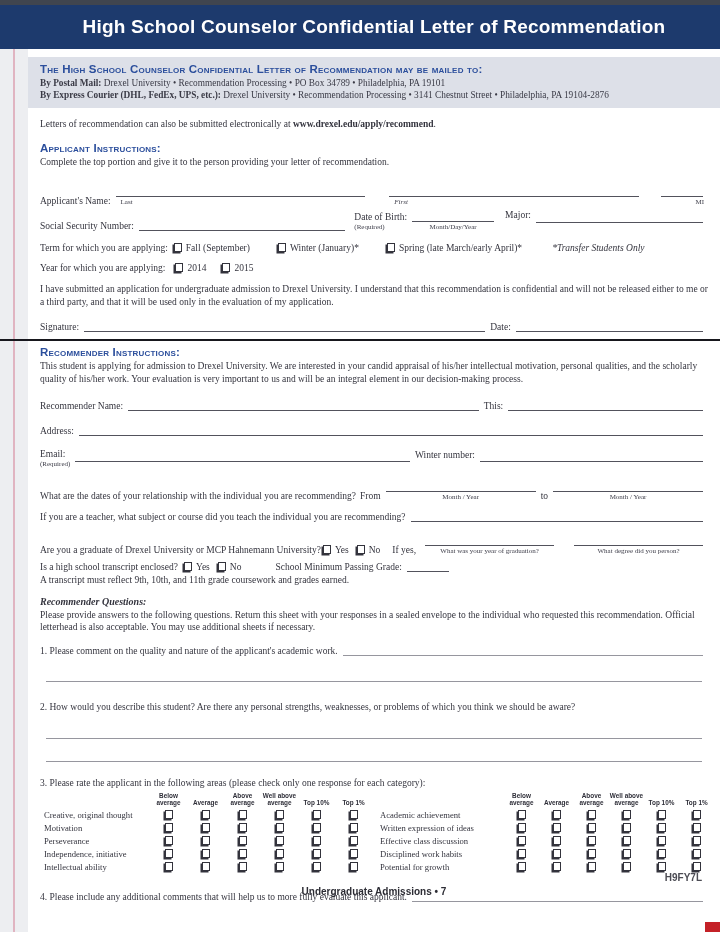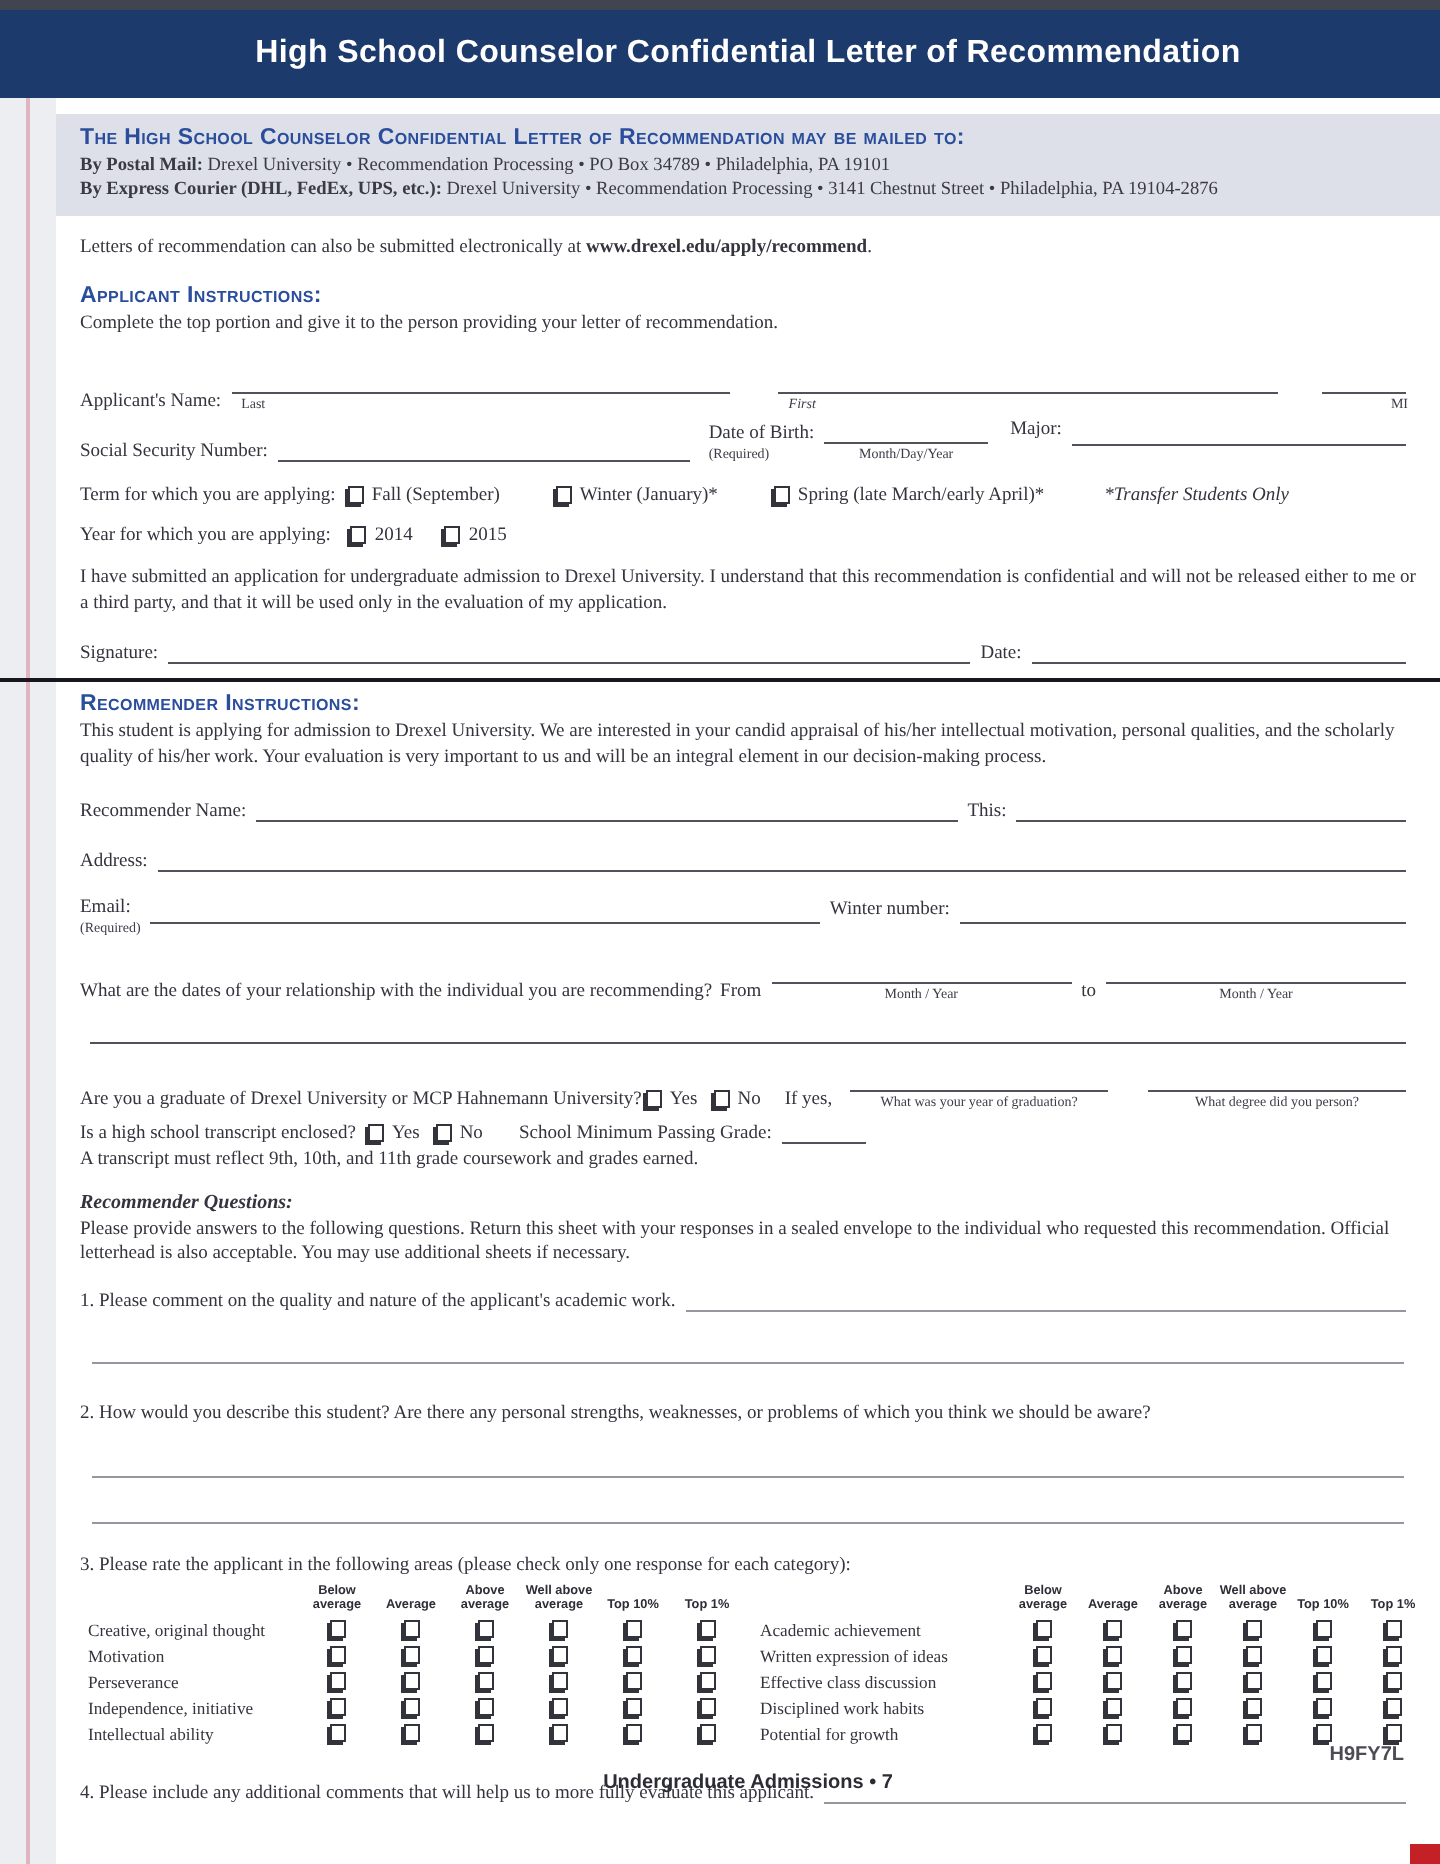--- a/index.html
+++ b/index.html
@@ -7,21 +7,21 @@
     --ans:#96969e; --band:#dde0e8; --strip:#edeef1; --pink:#e0b4c1; --red:#c42127;
   }
   html,body{margin:0;padding:0;}
   body{
     width:720px;height:932px;position:relative;background:#fff;overflow:hidden;
     font-family:"Liberation Serif",serif;color:var(--ink);font-size:9.5px;
   }
   .top-edge{position:absolute;top:0;left:0;right:0;height:5px;background:#40454f;}
   .navy-band{position:absolute;top:5px;left:0;right:0;height:44px;background:var(--navy);
     display:flex;align-items:center;justify-content:center;padding-left:28px;box-sizing:border-box;}
-  .navy-band .title{color:#fff;font-family:"Liberation Sans",sans-serif;font-weight:bold;font-size:16px;letter-spacing:.2px;}
+  .navy-band .title{color:#fff;font-family:"Liberation Sans",sans-serif;font-weight:bold;font-size:19px;letter-spacing:.2px;}
   .left-strip{position:absolute;top:49px;left:0;bottom:0;width:28px;background:var(--strip);}
   .pink-line{position:absolute;top:49px;left:13px;bottom:0;width:2px;background:var(--pink);}
   .red-mark{position:absolute;right:0;bottom:0;width:15px;height:10px;background:var(--red);}
   .page{position:absolute;left:28px;top:49px;right:0;bottom:0;}
   .gray-band{margin-top:8px;background:var(--band);padding:6px 10px 8px 12px;}
   .sc-heading{font-family:"Liberation Sans",sans-serif;font-variant:small-caps;font-weight:bold;
     color:var(--blue);font-size:11.5px;letter-spacing:.2px;}
   .mail-line{font-size:9.3px;margin-top:2.5px;color:#3a3a46;}
   .content{padding:0 12px;}
   .note{margin-top:10px;}
@@ -179,20 +179,21 @@
         <span class="sub" style="text-align:center;">Month / Year</span>
       </div>
       <span class="lbl">to</span>
       <div class="stack" style="flex:1;">
         <div class="wline"></div>
         <span class="sub" style="text-align:center;">Month / Year</span>
       </div>
     </div>
 
     <div class="row" style="margin-top:9px;">
+      <span class="lbl">If you are a teacher, what subject or course did you teach the individual you are recommending?</span>
       <div class="wline fx"></div>
     </div>
 
     <div class="row" style="margin-top:12px;">
       <span class="lbl">Are you a graduate of Drexel University or MCP Hahnemann University?</span>
       <span class="cb" style="margin-left:2px;"></span>
       <span>Yes</span>
       <span class="cb" style="margin-left:8px;"></span>
       <span>No</span>
       <span class="lbl" style="margin-left:12px;">If yes,</span>
@@ -205,21 +206,21 @@
         <span class="sub" style="text-align:center;">What degree did you person?</span>
       </div>
     </div>
 
     <div class="row" style="margin-top:7px;align-items:center;">
       <span class="lbl">Is a high school transcript enclosed?</span>
       <span class="cb"></span>
       <span>Yes</span>
       <span class="cb" style="margin-left:8px;"></span>
       <span>No</span>
-      <span class="lbl" style="margin-left:18px;">School Minimum Passing Grade:</span>
+      <span class="lbl" style="margin-left:34px;">School Minimum Passing Grade:</span>
       <div class="wline" style="width:42px;height:9px;"></div>
     </div>
     <p style="margin-top:2px;">A transcript must reflect 9th, 10th, and 11th grade coursework and grades earned.</p>
 
     <div class="rq-head">Recommender Questions:</div>
     <p style="margin-top:2px;">Please provide answers to the following questions. Return this sheet with your responses in a sealed envelope to the individual who requested this recommendation. Official letterhead is also acceptable. You may use additional sheets if necessary.</p>
 
     <div class="row" style="margin-top:10px;">
       <span class="lbl">1. Please comment on the quality and nature of the applicant's academic work.</span>
       <div class="wline fx" style="border-color:var(--ans);"></div>

